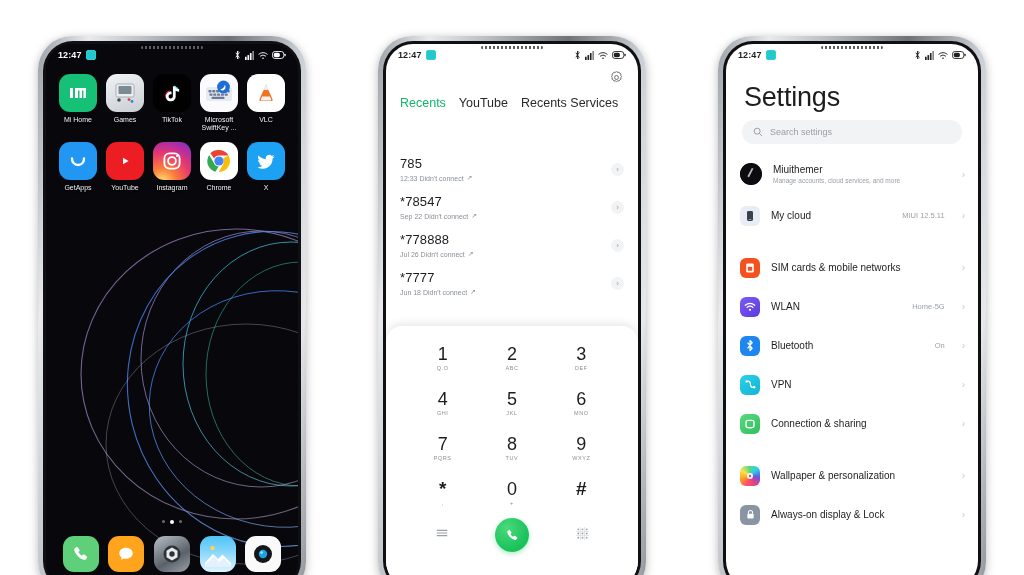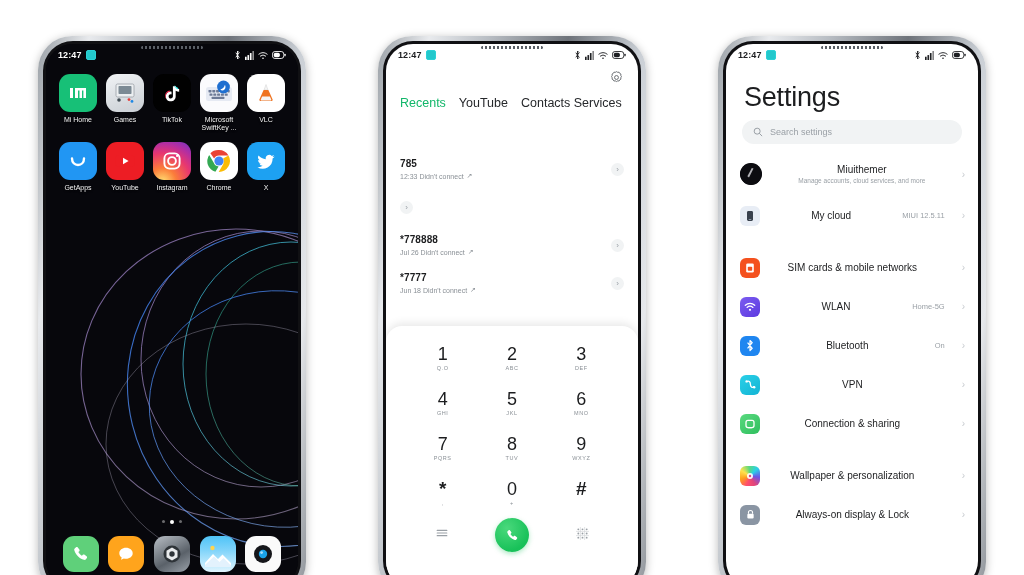--- a/index.html
+++ b/index.html
@@ -171,21 +171,21 @@
     z-index: 5;
   }
   .call-row {
     display: flex; align-items: center;
     padding: 8px 14px 8px 14px;
     height: 38px;
     box-sizing: border-box;
   }
   .call-main { flex: 1; }
   .call-num {
-    font-size: 10px; font-weight: 700; color: #1c1d1f;
+    font-size: 13px; font-weight: 400; color: #1c1d1f;
     letter-spacing: .1px;
   }
   .call-sub {
     font-size: 7px; color: #8a9096; margin-top: 3px;
     display: flex; align-items: center; gap: 3px;
   }
   .chev-circle {
     width: 13px; height: 13px; border-radius: 50%;
     background: #f1f3f4;
     display: flex; align-items: center; justify-content: center;
@@ -258,21 +258,21 @@
     gap: 11px;
   }
   .set-row.tall { height: 44px; }
   .set-ic {
     width: 20px; height: 20px; border-radius: 6px;
     display: flex; align-items: center; justify-content: center;
     flex: 0 0 20px;
     overflow: hidden;
   }
   .set-ic.avatar { border-radius: 50%; width: 22px; height: 22px; flex-basis:22px;}
-  .set-txt { flex: 1; min-width: 0; text-align: center; }
+  .set-txt { flex: 1; min-width: 0; }
   .set-label { font-size: 10px; color: #1c1d1f; }
   .set-desc { font-size: 6.5px; color: #9aa0a6; margin-top: 2px; line-height: 8px; }
   .set-val { font-size: 7.5px; color: #9aa0a6; margin-right: 6px; white-space: nowrap;}
   .set-chev { color: #c8ccd0; font-size: 10px; }
   .gap { height: 13px; }
 </style>
 </head>
 <body>
 
 <div class="stage">
@@ -570,37 +570,44 @@
           <div class="gear-row">
             <svg width="15" height="15" viewBox="0 0 20 20">
               <path d="M10 2.2l1.6.9 1.8-.2.9 1.6 1.6.9-.2 1.8.9 1.6-.9 1.6.2 1.8-1.6.9-.9 1.6-1.8-.2-1.6.9-1.6-.9-1.8.2-.9-1.6-1.6-.9.2-1.8-.9-1.6.9-1.6-.2-1.8 1.6-.9.9-1.6 1.8.2z" fill="none" stroke="#5f6368" stroke-width="1.2" stroke-linejoin="round"></path>
               <circle cx="10" cy="10" r="2.6" fill="none" stroke="#5f6368" stroke-width="1.2"></circle>
             </svg>
           </div>
 
           <div class="tabs">
             <div class="tab active">Recents</div>
             <div class="tab">YouTube</div>
-            <div class="tab">Contacts Services</div>
+            <div class="tab">Recents Services</div>
           </div>
 
 
           <div class="calls">
             <div class="call-row">
               <div class="call-main">
                 <div class="call-num">785</div>
                 <div class="call-sub">
                   <span>12:33 Didn't connect</span>
                   <span>↗</span>
                 </div>
               </div>
               <div class="chev-circle">›</div>
             </div>
 
             <div class="call-row">
+              <div class="call-main">
+                <div class="call-num">*78547</div>
+                <div class="call-sub">
+                  <span>Sep 22 Didn't connect</span>
+                  <span>↗</span>
+                </div>
+              </div>
               <div class="chev-circle">›</div>
             </div>
 
             <div class="call-row">
               <div class="call-main">
                 <div class="call-num">*778888</div>
                 <div class="call-sub">
                   <span>Jul 26 Didn't connect</span>
                   <span>↗</span>
                 </div>

